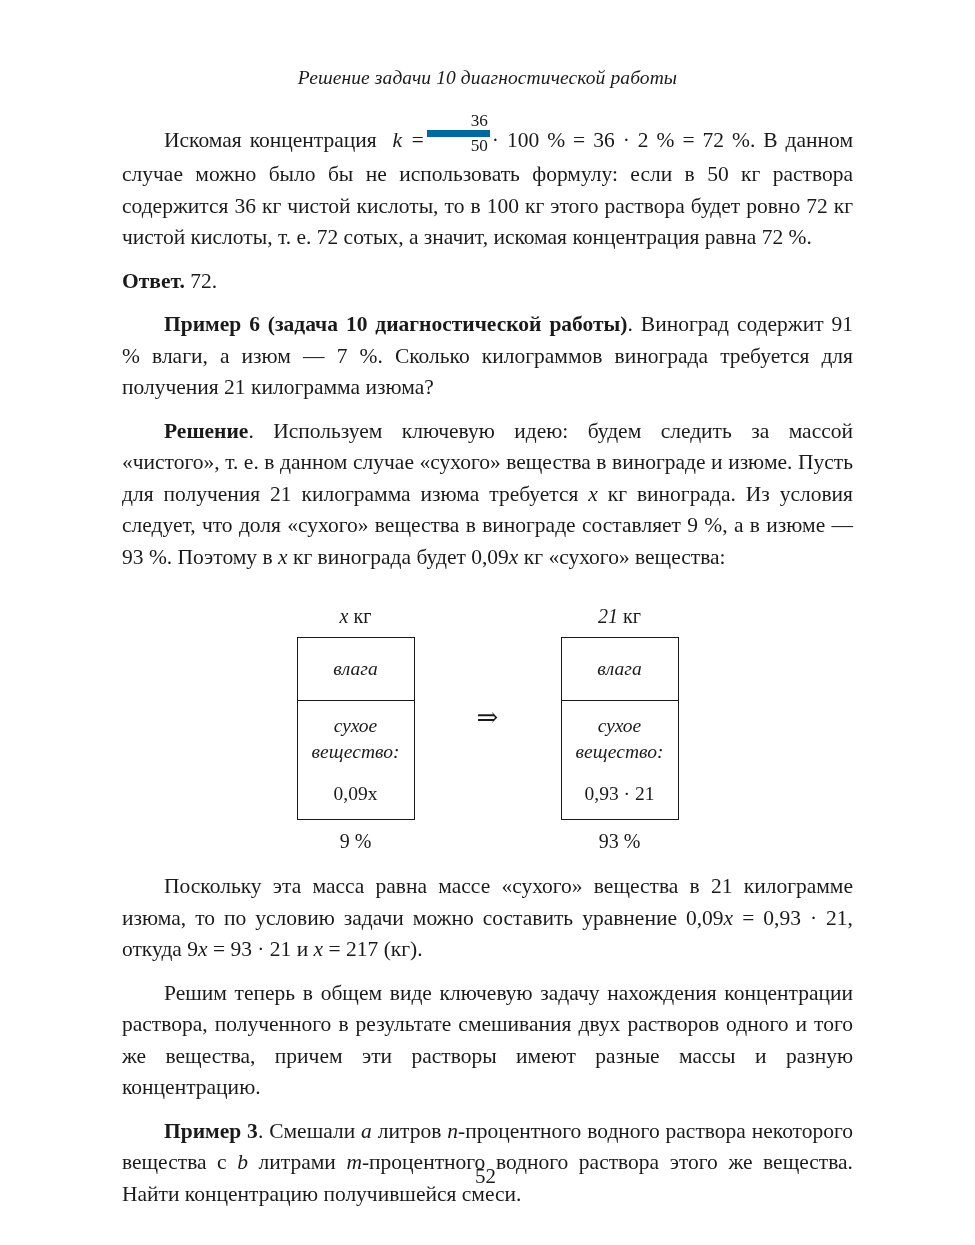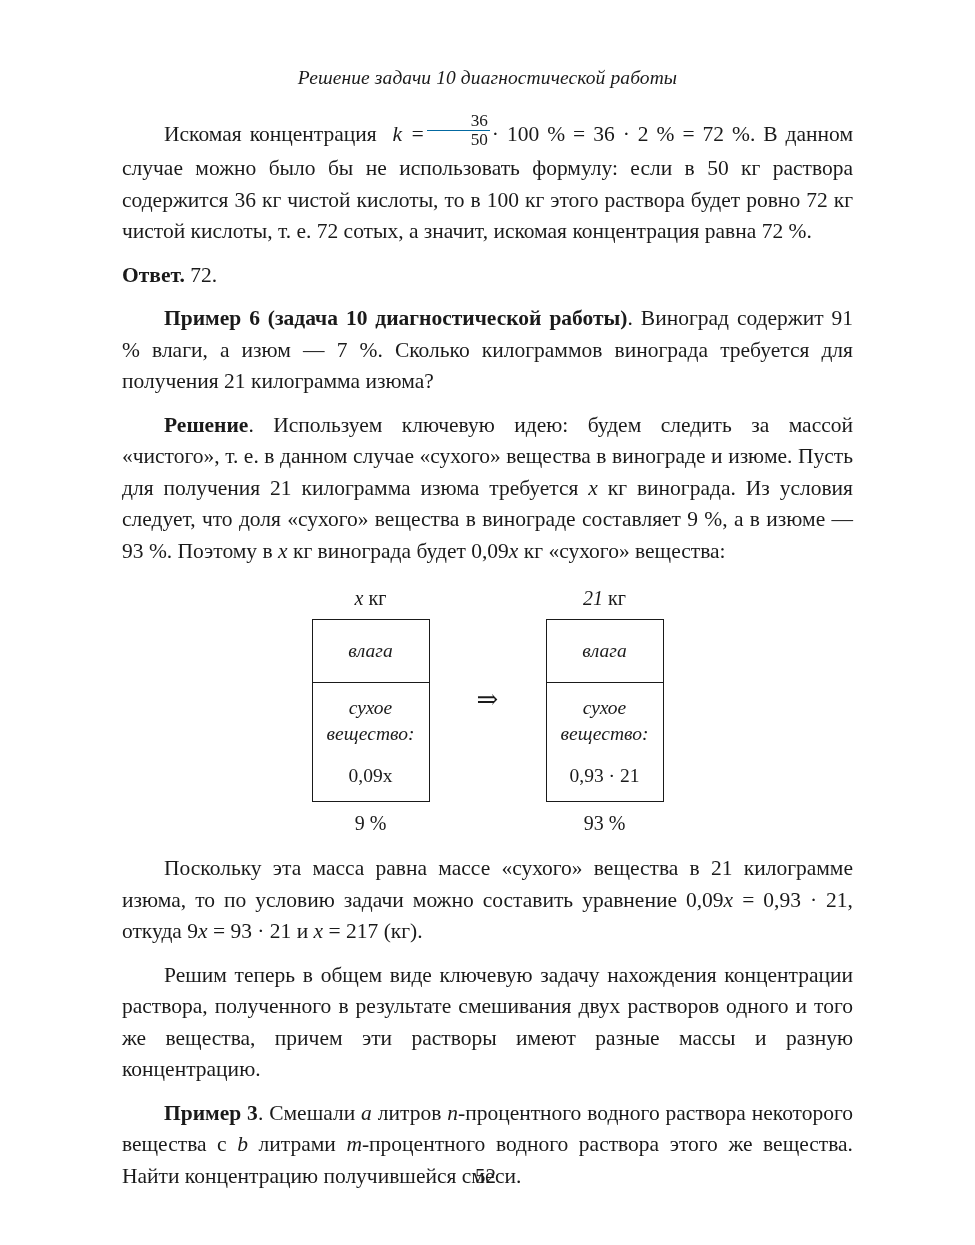--- a/index.html
+++ b/index.html
@@ -50,32 +50,33 @@
     display: inline-block;
     vertical-align: -0.42em;
     text-align: right;
     font-size: 0.80em;
     line-height: 1.08;
     margin: 0 2px;
     position: relative;
     top: -0.18em;
   }
   .frac .num { display: block; padding: 0 2px; }
-  .frac .den { display: block; border-top: 1px solid #0369a1; padding: 0 2px; }
+  .frac .den { display: block; border-top: 7px solid #0369a1; padding: 0 2px; }
 
   
   .diagram {
     margin: 16px 0 14px 0;
     display: flex;
     justify-content: center;
   }
   .diagram-inner {
     display: flex;
     align-items: flex-start;
-    gap: 1px;
+    gap: 16px;
+    margin-top: 12px;
   }
   .jar-block {
     display: flex;
     flex-direction: column;
     align-items: center;
     width: 178px;
   }
   .jar-cap {
     font-size: 20px;
     margin-bottom: 4px;

